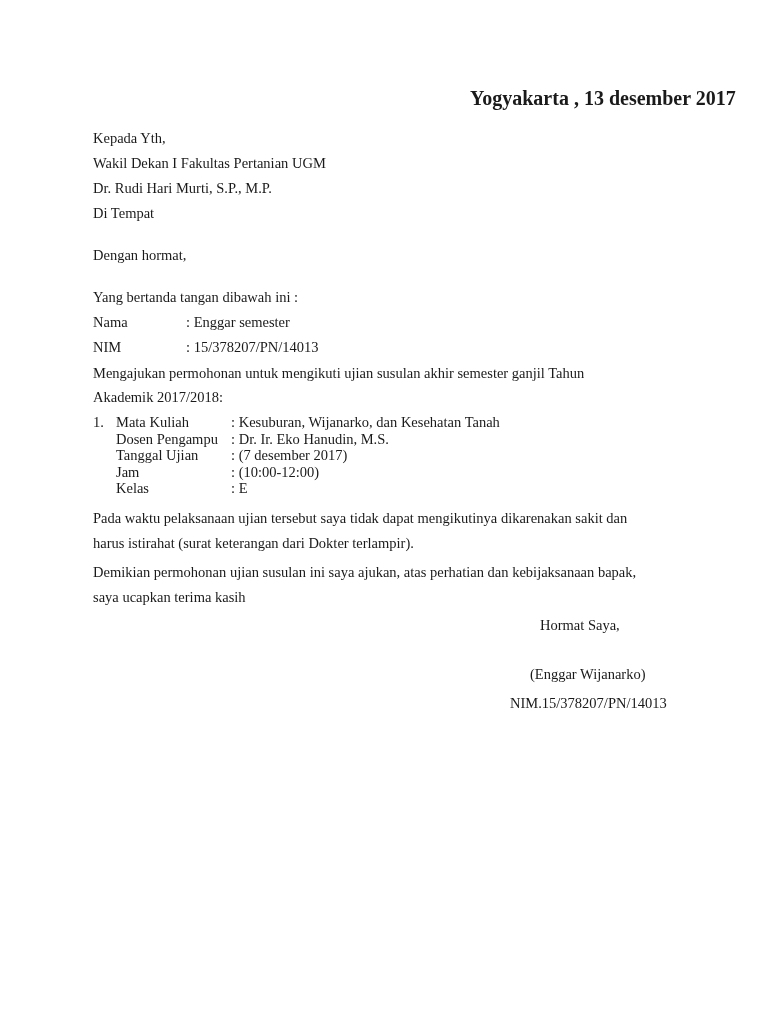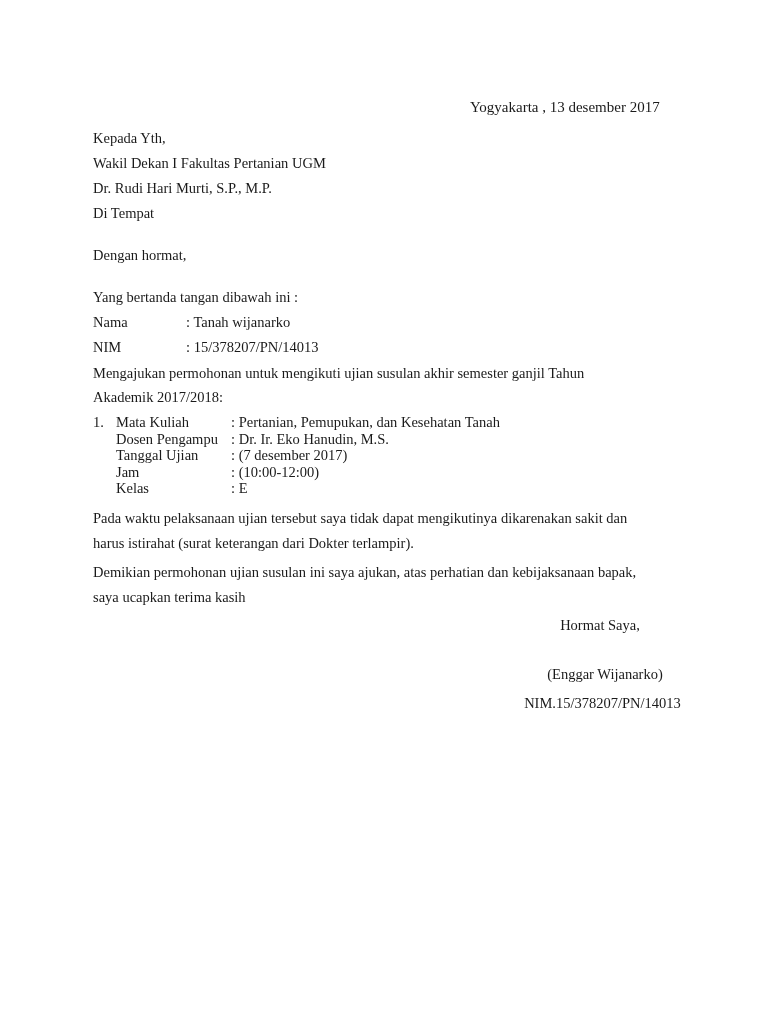--- a/index.html
+++ b/index.html
@@ -12,71 +12,70 @@
     height: 1024px;
     position: relative;
     overflow: hidden;
     font-family: "Liberation Serif", "DejaVu Serif", serif;
     font-size: 14.5px;
     color: #1a1a1a;
   }
   .abs { position: absolute; white-space: nowrap; }
   .date {
     left: 470px; top: 87px;
-    font-weight: normal;
-    font-size: 15px;
-    margin-top: 12px;
+    font-weight: bold;
+    font-size: 20px;
   }
   .line { left: 93px; }
   .lbl { display: inline-block; width: 93px; }
   .enum-table {
     position: absolute;
     left: 93px;
     top: 414px;
     border-collapse: collapse;
     font-size: 14.5px;
     line-height: 16.6px;
   }
   .enum-table td { padding: 0; vertical-align: top; white-space: nowrap; }
   .enum-num { width: 23px; }
   .enum-label { width: 115px; }
-  .sig { text-align: center; }
+  .sig { text-align: left; }
 </style>
 </head>
 <body>
 
 <div>
 
   <div class="abs date">Yogyakarta , 13 desember 2017</div>
 
   <div class="abs line" style="top:130px;">Kepada Yth,</div>
   <div class="abs line" style="top:155px;">Wakil Dekan I  Fakultas Pertanian  UGM</div>
   <div class="abs line" style="top:180px;">Dr. Rudi Hari Murti, S.P., M.P.</div>
   <div class="abs line" style="top:205px;">Di Tempat</div>
 
   <div class="abs line" style="top:247px;">Dengan hormat,</div>
 
   <div class="abs line" style="top:289px;text-align:right;">Yang bertanda tangan dibawah ini :</div>
 
   <div class="abs line" style="top:314px;">
-    <span class="lbl">Nama</span><span>: Tanah wijanarko</span>
+    <span class="lbl">Nama</span><span>: Enggar semester</span>
   </div>
   <div class="abs line" style="top:339px;">
     <span class="lbl">NIM</span><span>: 15/378207/PN/14013</span>
   </div>
 
   <div class="abs line" style="top:365px;">Mengajukan permohonan untuk mengikuti ujian susulan akhir semester ganjil Tahun</div>
   <div class="abs line" style="top:389px;">Akademik 2017/2018:</div>
 
   <table class="enum-table">
     <tbody>
         <tr>
       <td class="enum-num">1.</td>
       <td class="enum-label">Mata Kuliah</td>
-      <td>: Pertanian, Pemupukan, dan Kesehatan Tanah</td>
+      <td>: Kesuburan, Wijanarko, dan Kesehatan Tanah</td>
     </tr>
     <tr>
       <td class="enum-num"></td>
       <td class="enum-label">Dosen Pengampu</td>
       <td>: Dr. Ir. Eko Hanudin, M.S.</td>
     </tr>
     <tr>
       <td class="enum-num"></td>
       <td class="enum-label">Tanggal Ujian</td>
       <td>: (7 desember 2017)</td>

